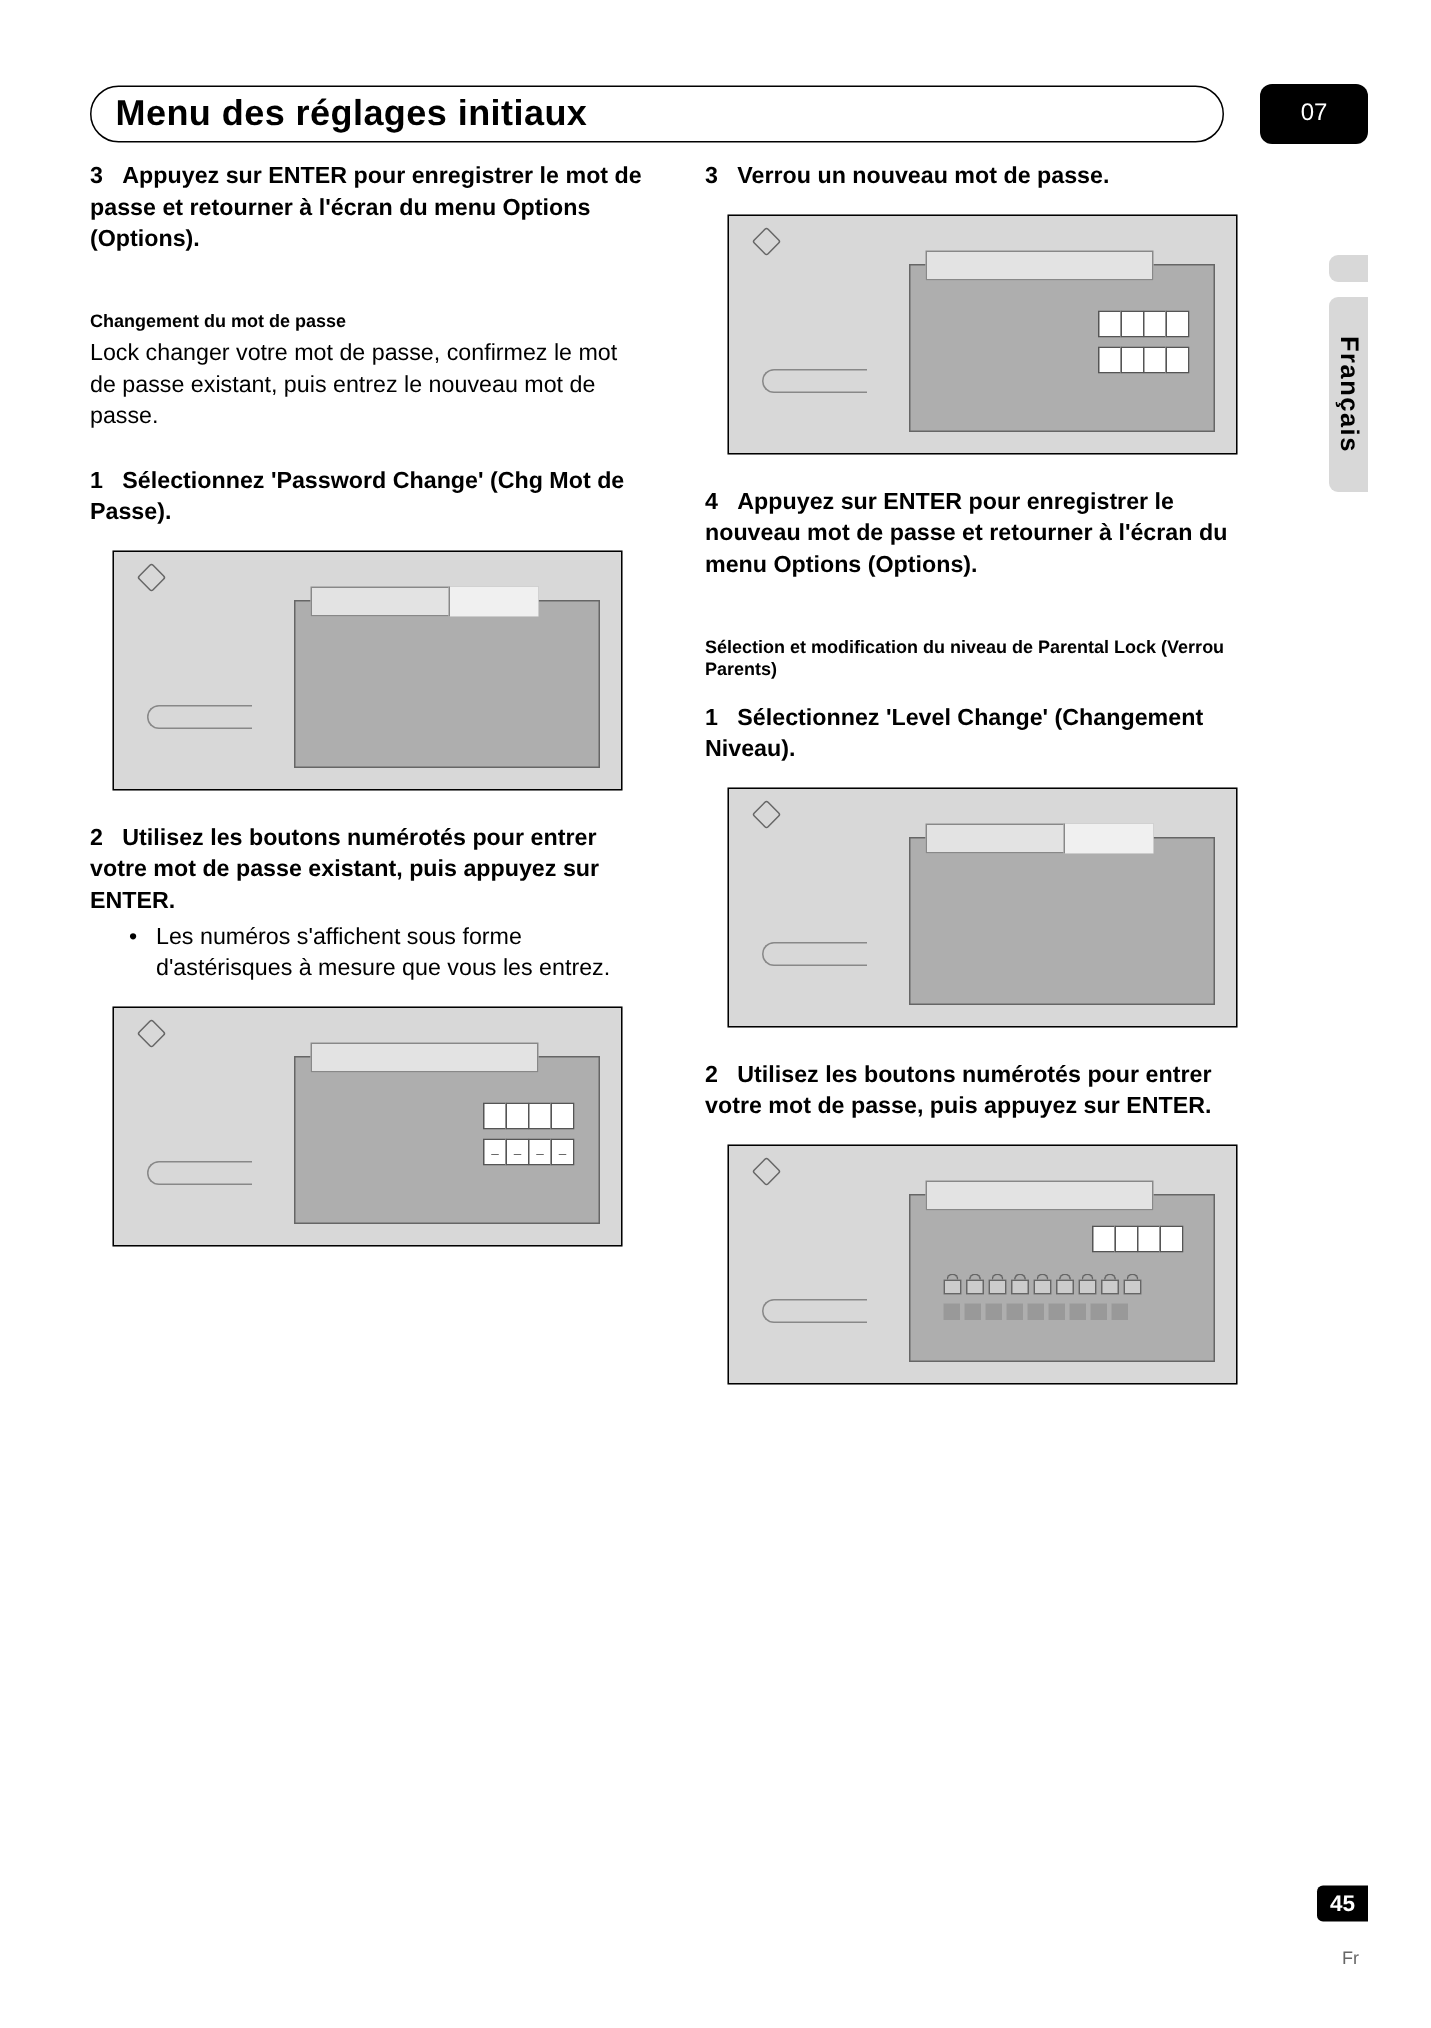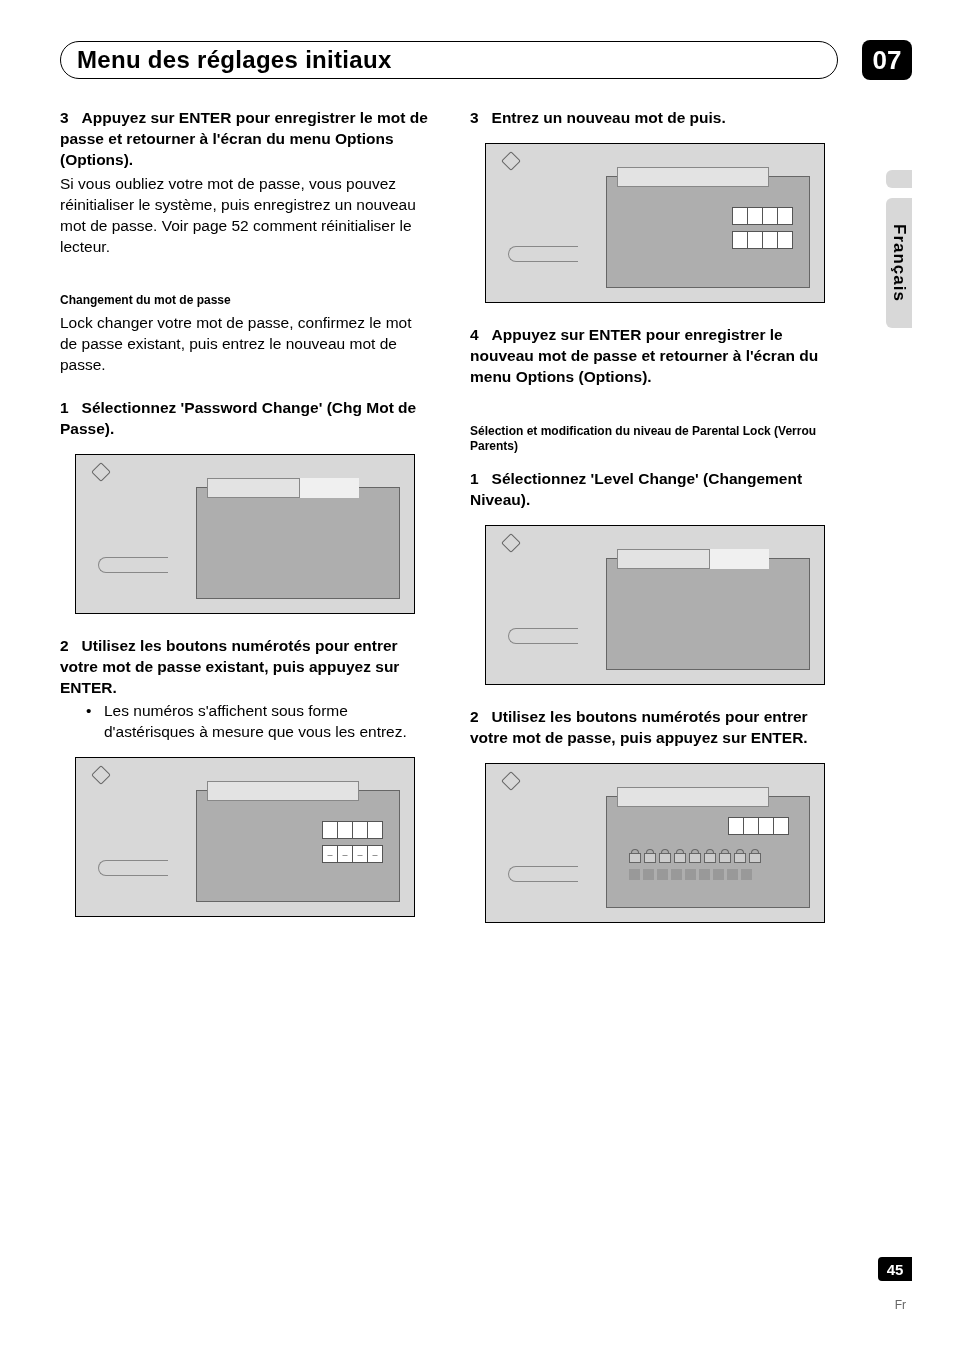--- a/index.html
+++ b/index.html
@@ -6,21 +6,21 @@
     body {
       width: 954px;
       height: 1352px;
       background: #fff;
       font-family: Arial, Helvetica, sans-serif;
       position: relative;
       color: #000;
     }
     .page-header {
       position: absolute;
-      top: 40px;
+      top: 56px;
       left: 60px;
       right: 42px;
       display: flex;
       align-items: center;
       justify-content: space-between;
     }
     .header-pill {
       display: flex;
       align-items: center;
       height: 38px;
@@ -32,27 +32,27 @@
     }
     .header-title {
       font-size: 24px;
       font-weight: 900;
       letter-spacing: 0.3px;
     }
     .chapter-box {
       background: #000;
       color: #fff;
       border-radius: 8px;
-      width: 50px;
+      width: 72px;
       height: 40px;
       display: flex;
       align-items: center;
       justify-content: center;
-      font-size: 26px;
-      font-weight: 700;
+      font-size: 16px;
+      font-weight: 400;
     }
     .content {
       position: absolute;
       top: 108px;
       left: 60px;
       width: 780px;
       display: flex;
       gap: 40px;
       justify-content: center;
     }
@@ -266,23 +266,20 @@
   <span>Français</span>
 </div>
 
 <div class="content">
 
   <div class="col">
 
     <p class="step-bold">
       <span>3</span>&nbsp;&nbsp;&nbsp;<span>Appuyez sur ENTER pour enregistrer le mot de passe et retourner à l'écran du menu Options (Options).</span>
     </p>
-    <p class="body-text">
-      <span>Si vous oubliez votre mot de passe, vous pouvez réinitialiser le système, puis enregistrez un nouveau mot de passe. Voir </span><b>page 52</b><span> comment réinitialiser le lecteur.</span>
-    </p>
 
     <h3 class="heading">Changement du mot de passe</h3>
     <p class="body-text">Lock changer votre mot de passe, confirmez le mot de passe existant, puis entrez le nouveau mot de passe.</p>
 
     <div class="spacer-med"></div>
 
     <p class="step-bold">
       <span>1</span>&nbsp;&nbsp;&nbsp;<span>Sélectionnez 'Password Change' (Chg Mot de Passe).</span>
     </p>
 
@@ -324,21 +321,21 @@
             <div class="pw-cell">–</div>
         </div>
       </div>
     </div>
 
   </div>
 
   <div class="col">
 
     <p class="step-bold">
-      <span>3</span>&nbsp;&nbsp;&nbsp;<span>Entrez un nouveau mot de puis.</span>
+      <span>3</span>&nbsp;&nbsp;&nbsp;<span>Verrou un nouveau mot de passe.</span>
     </p>
 
     <div class="screenshot-box">
       <div class="sb-mark"></div>
       <div class="sb-left-tab"></div>
       <div class="sb-main">
         <div class="sb-inner-top"></div>
         <div class="pw-boxes" style="top:30px; right:16px;">
           <div class="pw-cell"></div>
             <div class="pw-cell"></div>

